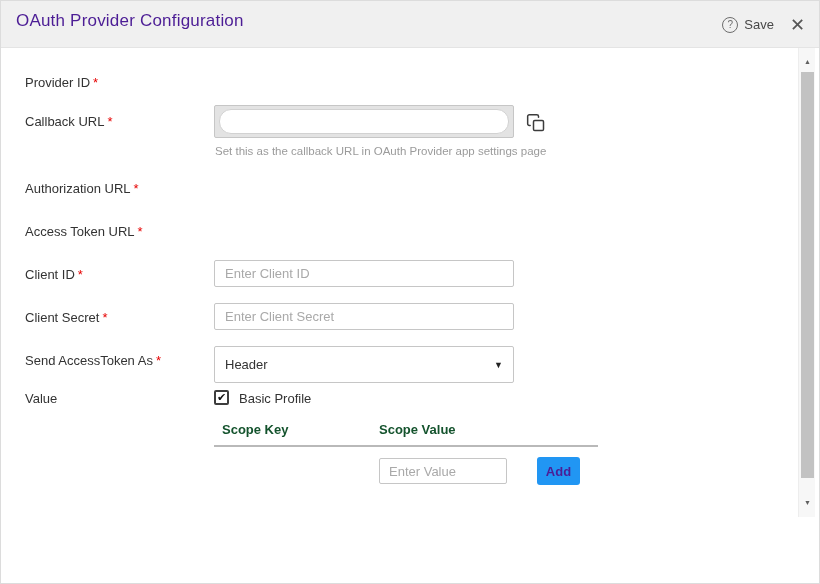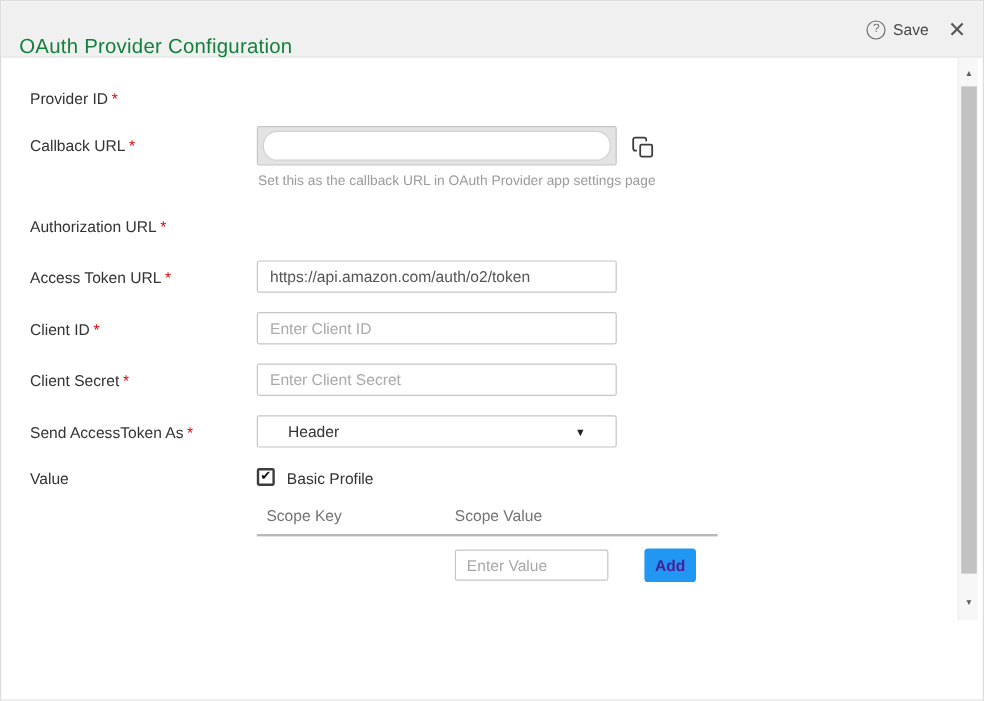--- a/index.html
+++ b/index.html
@@ -2,47 +2,47 @@
 <html><head>
 <meta charset="utf-8">
 <style>
   * { margin:0; padding:0; box-sizing:border-box; }
   html,body { width:820px; height:584px; }
   body { font-family:"Liberation Sans", sans-serif; background:#fff; }
   .dialog { position:relative; width:820px; height:584px; background:#fff; border:1px solid #dcdcdc; overflow:hidden; }
 
   
   .header { position:absolute; top:0; left:0; right:0; height:47px; background:#f0f0f0; border-bottom:1px solid #e4e4e4; }
-  .title { position:absolute; left:15px; top:28px; font-size:17px; color:#15803d; letter-spacing:.2px; }
+  .title { position:absolute; left:15px; top:10px; font-size:17px; color:#4c1d95; letter-spacing:.2px; }
   .header-right { position:absolute; right:14px; top:0; height:47px; display:flex; align-items:center; gap:16px; }
   .help-btn { display:flex; align-items:center; gap:6px; cursor:pointer; }
   .help-circle { width:16px; height:16px; border:1.4px solid #6d6d6d; border-radius:50%; color:#6d6d6d; font-size:10px; display:flex; align-items:center; justify-content:center; line-height:1; }
   .help-text { font-size:13px; color:#484848; }
   .close-btn { font-size:18px; color:#565656; cursor:pointer; line-height:1; background:none; border:none; font-family:inherit; }
 
   
   .label { position:absolute; left:24px; font-size:13px; color:#333; white-space:nowrap; }
   .req { color:#e60000; margin-left:3px; }
   .input { position:absolute; left:213px; width:300px; height:27px; border:1px solid #c6c6c6; border-radius:2px; padding:0 10px; font-size:13px; color:#555; font-family:inherit; background:#fff; outline:none; }
   .input::placeholder { color:#a9a9a9; opacity:1; }
   .input.readonly { background:#e8e8e8; color:#4a4a4a; }
 
   .callback-box { position:absolute; left:213px; top:104px; width:300px; height:33px; background:#e3e3e3; border:1px solid #c6c6c6; border-radius:2px; }
   .redaction { position:absolute; left:4px; right:4px; top:3px; bottom:3px; background:#fff; border:1px solid #d2d2d2; border-radius:12px; }
   .copy-btn { position:absolute; left:524px; top:112px; width:22px; height:22px; cursor:pointer; background:none; border:none; }
   .helper { position:absolute; left:214px; top:144px; font-size:11.5px; color:#9b9b9b; }
 
-  .select { position:absolute; left:213px; top:345px; width:300px; height:27px; border:1px solid #c6c6c6; border-radius:2px; background:#fff; font-size:13px; color:#333; display:flex; align-items:center; padding:0 25px; justify-content:space-between; cursor:pointer;text-align:center; }
+  .select { position:absolute; left:213px; top:345px; width:300px; height:37px; border:1px solid #c6c6c6; border-radius:2px; background:#fff; font-size:13px; color:#333; display:flex; align-items:center; padding:0 10px; justify-content:space-between; cursor:pointer;text-align:center; }
   .select-arrow { font-size:9px; color:#222; }
 
   .checkbox { position:absolute; left:213px; top:389px; width:15px; height:15px; border:2px solid #3d3d3d; border-radius:2px; background:#fff; display:flex; align-items:center; justify-content:center; cursor:pointer; }
   .checkmark { font-size:11px; color:#111; line-height:1; margin-top:-1px; }
   .checkbox-label { position:absolute; left:238px; top:390px; font-size:13px; color:#333; }
 
-  .col-header { position:absolute; font-size:13px; font-weight:normal; color:#737373; top:421px; }
+  .col-header { position:absolute; font-size:13px; font-weight:bold; color:#14532d; top:421px; }
   .col-key { left:221px; }
   .col-value { left:378px; }
   .table-divider { position:absolute; left:213px; top:444px; width:384px; height:0; border-top:2px solid #b9b9b9; }
 
   .scope-input { position:absolute; top:457px; width:128px; height:26px; border:1px solid #c6c6c6; border-radius:2px; padding:0 9px; font-size:13px; color:#555; font-family:inherit; outline:none; }
   .scope-input::placeholder { color:#a9a9a9; opacity:1; }
   .key-input { left:221px; }
   .value-input { left:378px; }
   .add-btn { position:absolute; left:536px; top:456px; width:43px; height:28px; background:#2196f3; color:#4c1d95; border:none; border-radius:3px; font-size:13px; font-weight:bold; font-family:inherit; cursor:pointer; }
 
@@ -93,21 +93,20 @@
   </button>
   <div class="helper">Set this as the callback URL in OAuth Provider app settings page</div>
 
   <div class="label" style="top:180px">
     <span>Authorization URL</span><span class="req">*</span>
   </div>
 
   <div class="label" style="top:223px">
     <span>Access Token URL</span><span class="req">*</span>
   </div>
-  <input class="input" style="top: 216px;" value="https://api.amazon.com/auth/o2/token">
 
   <div class="label" style="top:266px">
     <span>Client ID</span><span class="req">*</span>
   </div>
   <input class="input" style="top: 259px;" placeholder="Enter Client ID">
 
   <div class="label" style="top:309px">
     <span>Client Secret</span><span class="req">*</span>
   </div>
   <input class="input" style="top: 302px;" placeholder="Enter Client Secret">

